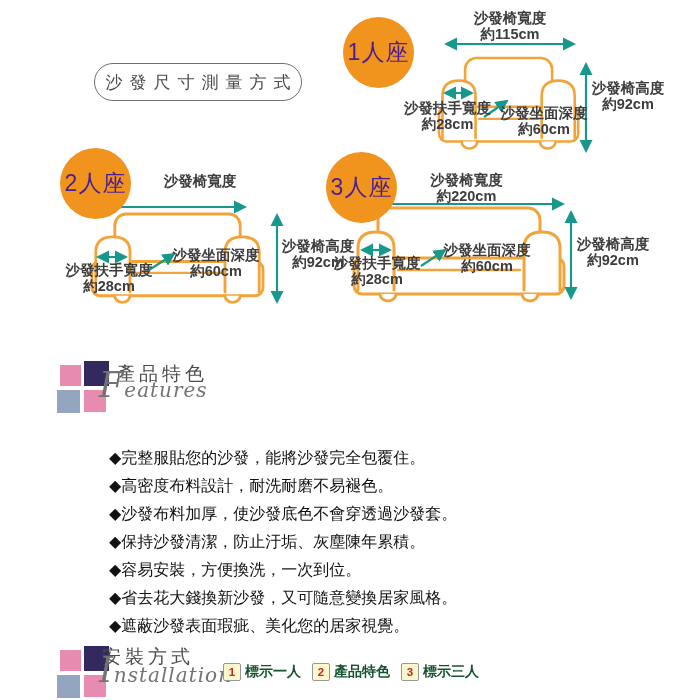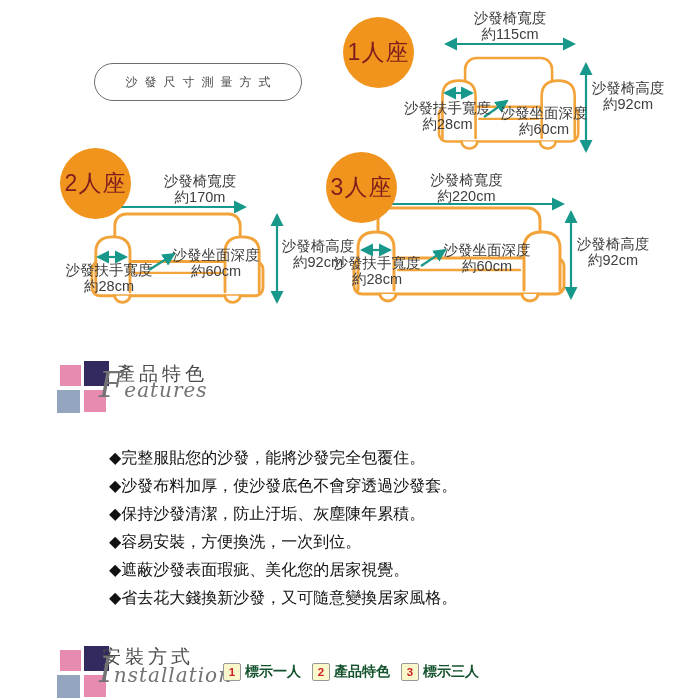--- a/index.html
+++ b/index.html
@@ -6,30 +6,30 @@
   #canvas{
     position:relative;width:700px;height:700px;background:#fff;overflow:hidden;
     font-family:"Liberation Sans","DejaVu Sans",sans-serif;color:#333;
   }
   
   .title-box{
     position:absolute;left:94px;top:63px;width:206px;height:36px;
     border:1.5px solid #6f6f6f;border-radius:19px;box-shadow:0 0 0 1px #fff inset;
     display:flex;align-items:center;justify-content:center;
   }
-  .title-box span{font-size:12px;letter-spacing:7px;color:#4a4a4a;font-weight:500;padding-left:7px;}
+  .title-box span{font-size:17px;letter-spacing:7px;color:#4a4a4a;font-weight:500;padding-left:7px;}
   
   .diagram{position:absolute;}
   .diagram svg{position:absolute;left:0;top:0;}
   .badge{
     position:absolute;width:71px;height:71px;border-radius:50%;
-    background:var(--badge_orange);color:#7f1d1d;font-size:23px;
+    background:var(--badge_orange);color:#4c1d95;font-size:23px;
     display:flex;align-items:center;justify-content:center;letter-spacing:1px;
   }
-  .mlabel{position:absolute;text-align:center;font-size:14.5px;font-weight:400;color:#3d3d3d;line-height:16px;}
+  .mlabel{position:absolute;text-align:center;font-size:14.5px;font-weight:700;color:#3d3d3d;line-height:16px;}
   .sofa{fill:#fff;stroke:var(--sofa_orange);stroke-width:3;stroke-linecap:round;}
   .sofa-thin{fill:none;stroke:var(--sofa_orange);stroke-width:2.4;stroke-linecap:round;}
   .arr{stroke:var(--arrow_teal);stroke-width:2.2;fill:none;}
   .ah{fill:var(--arrow_teal);}
   
   .sq-icon{position:absolute;width:52px;height:52px;}
   .sq{position:absolute;}
   .sq-pink{background:var(--icon_pink);}
   .sq-navy{background:var(--icon_navy);}
   .sq-gray{background:var(--icon_gray);}
@@ -116,21 +116,20 @@
         <path class="sofa" d="M140,82 L140,40 Q140,24 158,24 Q176,24 176,40 L176,82"></path>
       </g>
       <line class="arr" x1="44" y1="62" x2="190" y2="62" marker-start="url(#ah)" marker-end="url(#ah)"></line>
       <line class="arr" x1="222" y1="70" x2="222" y2="157" marker-start="url(#ah)" marker-end="url(#ah)"></line>
       <line class="arr" x1="43" y1="112" x2="71" y2="112" marker-start="url(#ah)" marker-end="url(#ah)"></line>
       <line class="arr" x1="94" y1="125" x2="119" y2="109" marker-end="url(#ah)"></line>
     </svg>
     <div class="badge" style="left:5px;top:3px">2人座</div>
     <div class="mlabel" style="left:60px;top:28px;width:170px">
       <div>沙發椅寬度</div>
-      <div>約170m</div>
     </div>
     <div class="mlabel" style="left:226px;top:93px;width:74px">
       <div>沙發椅高度</div>
       <div>約92cm</div>
     </div>
     <div class="mlabel" style="left:0px;top:117px;width:108px">
       <div>沙發扶手寬度</div>
       <div>約28cm</div>
     </div>
     <div class="mlabel" style="left:105px;top:102px;width:112px">
@@ -178,25 +177,26 @@
     <span class="sq sq-pink" style="left:3px;top:4px;width:21px;height:21px"></span>
     <span class="sq sq-navy" style="left:27px;top:0;width:25px;height:25px"></span>
     <span class="sq sq-gray" style="left:0;top:29px;width:23px;height:23px"></span>
     <span class="sq sq-pink" style="left:27px;top:29px;width:22px;height:22px"></span>
   </div>
   <div class="zh-heading" style="left:116px;top:361px">產品特色</div>
   <div class="script-heading" style="left:99px;top:372px">Features</div>
 
   <ul class="features-list">
     <li>◆完整服貼您的沙發，能將沙發完全包覆住。</li>
+    <li>◆高密度布料設計，耐洗耐磨不易褪色。</li>
     <li>◆沙發布料加厚，使沙發底色不會穿透過沙發套。</li>
     <li>◆保持沙發清潔，防止汙垢、灰塵陳年累積。</li>
     <li>◆容易安裝，方便換洗，一次到位。</li>
+    <li>◆省去花大錢換新沙發，又可隨意變換居家風格。</li>
     <li>◆遮蔽沙發表面瑕疵、美化您的居家視覺。</li>
-    <li>◆省去花大錢換新沙發，又可隨意變換居家風格。</li>
   </ul>
 
   <div class="sq-icon" style="left:57px;top:646px">
     <span class="sq sq-pink" style="left:3px;top:4px;width:21px;height:21px"></span>
     <span class="sq sq-navy" style="left:27px;top:0;width:25px;height:25px"></span>
     <span class="sq sq-gray" style="left:0;top:29px;width:23px;height:23px"></span>
     <span class="sq sq-pink" style="left:27px;top:29px;width:22px;height:22px"></span>
   </div>
   <div class="zh-heading" style="left:102px;top:644px">安裝方式</div>
   <div class="script-heading" style="left:99px;top:657px">Installation</div>

